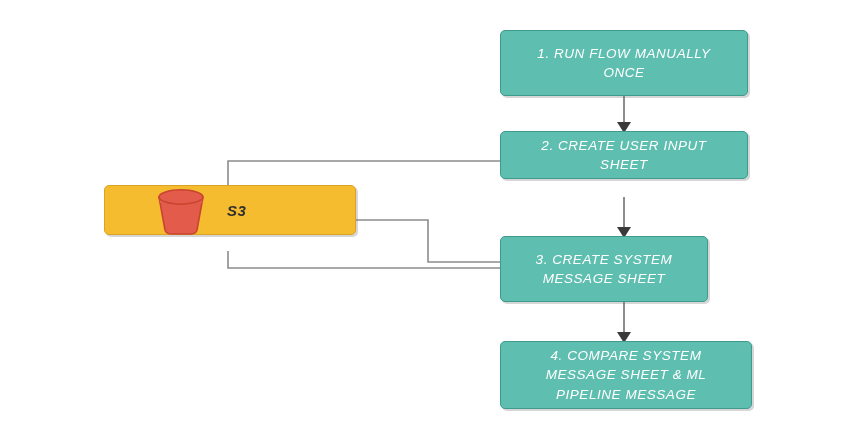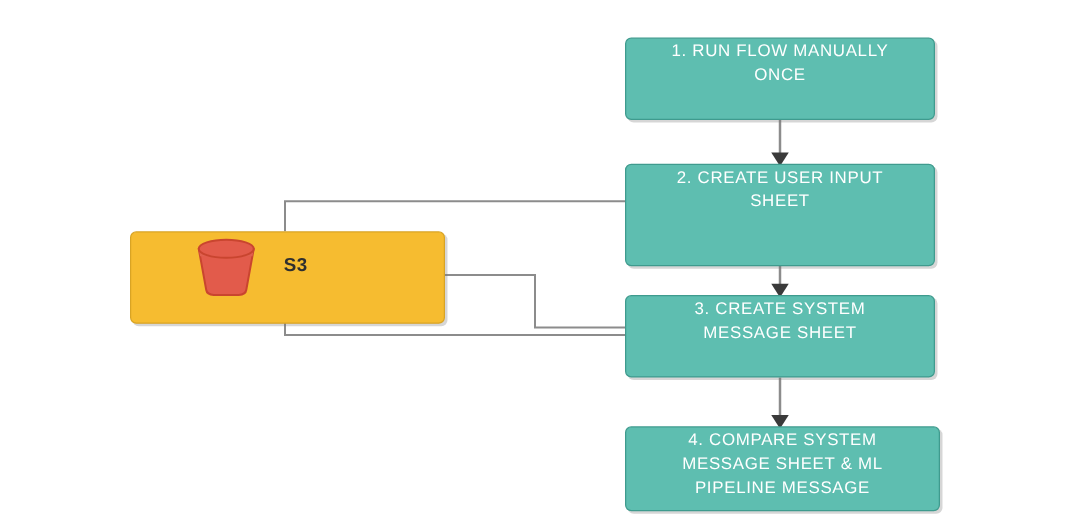--- a/index.html
+++ b/index.html
@@ -25,22 +25,23 @@
     top: 0;
     width: 860px;
     height: 421px;
     overflow: visible;
   }
   .node {
     position: absolute;
     box-sizing: border-box;
     border-radius: 5px;
     display: flex;
-    align-items: flex-start;
+    align-items: center;
     justify-content: center;
+    font-style: italic;
   }
   .node-process {
     background: #5ebeb0;
     border: 1px solid #3f9b8e;
     box-shadow: 2px 2px 0 rgba(120,120,120,0.30);
   }
   .node-process .node-label {
     color: #ffffff;
     font-size: 13.5px;
     font-weight: 400;
@@ -109,37 +110,37 @@
     <g>
       <path d="M 228 251 L 228 268 L 500 268" fill="none" stroke="#8c8c8c" stroke-width="1.6"></path>
     </g>
   </svg>
 
   <div class="node node-process" style="left:500px; top:30px; width:248px; height:66px;">
     <div class="node-label">1. Run flow manually
 once</div>
   </div>
 
-  <div class="node node-process" style="left:500px; top:131px; width:248px; height:82px;">
+  <div class="node node-process" style="left:500px; top:131px; width:248px; height:48px;">
     <div class="node-label">2. Create user input
 sheet</div>
   </div>
 
-  <div class="node node-process" style="left:500px; top:236px; width:248px; height:66px;">
+  <div class="node node-process" style="left:500px; top:236px; width:208px; height:66px;">
     <div class="node-label">3. Create system
 message sheet</div>
   </div>
 
   <div class="node node-process" style="left:500px; top:341px; width:252px; height:68px;">
     <div class="node-label">4. Compare system
 message sheet &amp; ML
 pipeline message</div>
   </div>
 
-  <div class="node node-store" style="left:104px; top:185px; width:252px; height:74px;">
+  <div class="node node-store" style="left:104px; top:185px; width:252px; height:50px;">
     <div class="store-inner">
       <span class="bucket-icon">
         <svg viewBox="0 0 56 52" width="56" height="52" xmlns="http://www.w3.org/2000/svg">
 
           <path d="M 6 13 L 50 13 L 44 46 Q 43.5 49.5 38 50 L 18 50 Q 12.5 49.5 12 46 Z" fill="#e25b4b" stroke="#c9452f" stroke-width="1.6" stroke-linejoin="round"></path>
 
           <path d="M 6 13 L 50 13 L 49 19 L 7 19 Z" fill="#e0604f"></path>
 
           <ellipse cx="28" cy="13" rx="22" ry="7.2" fill="#e25b4b" stroke="#c9452f" stroke-width="1.6"></ellipse>
         </svg>

